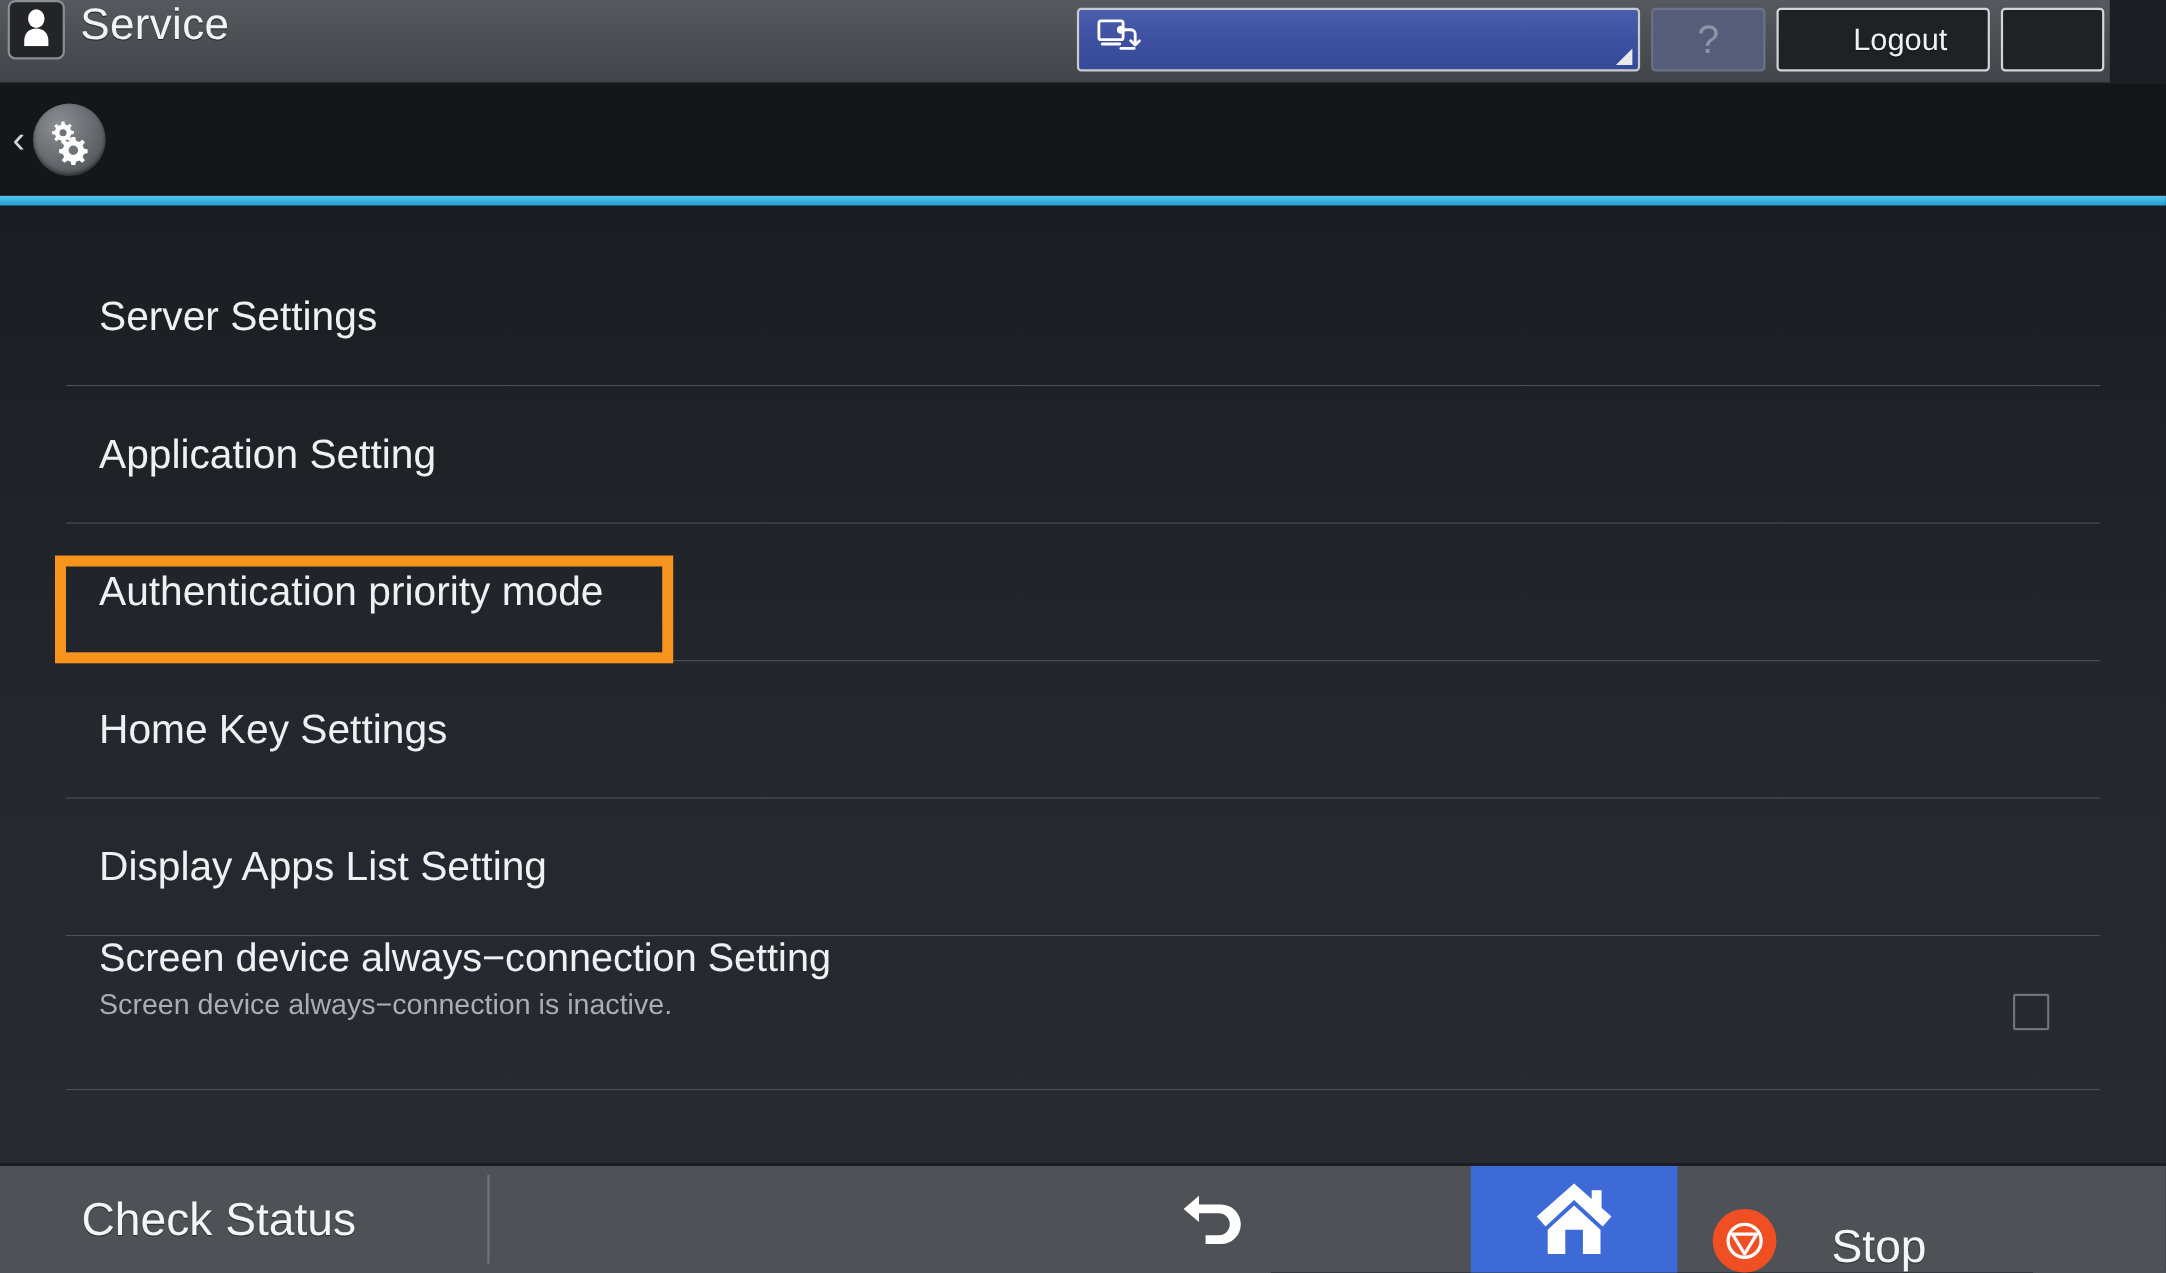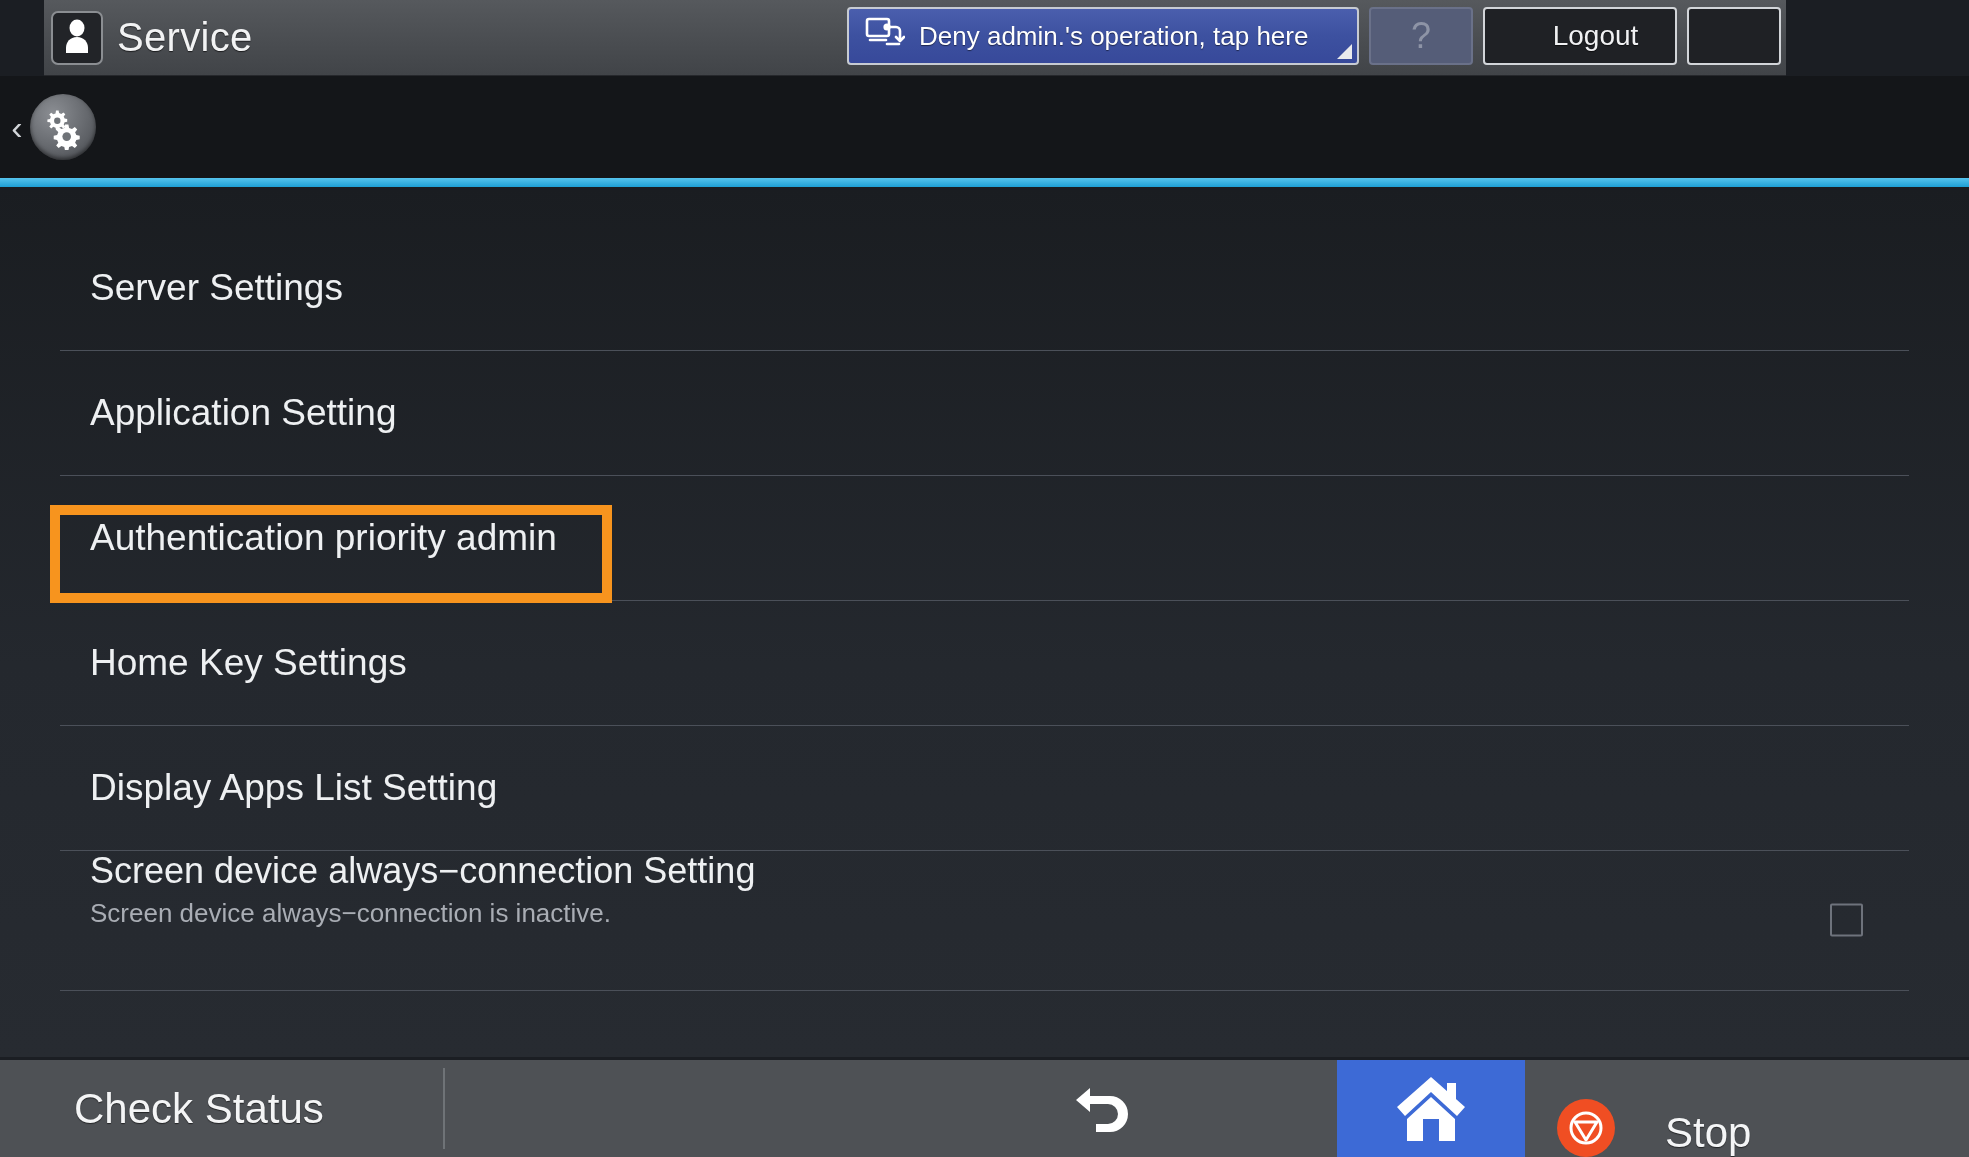--- a/index.html
+++ b/index.html
@@ -6,24 +6,24 @@
   html, body {
     width: 1969px; height: 1157px;
     background: #1b1e23;
     font-family: "Liberation Sans", sans-serif;
     overflow: hidden;
   }
   #app { position: relative; width: 1969px; height: 1157px; background: #1b1e23; }
 
   
   .topbar {
-    position: absolute; left: 0; top: 0; width: 1742px; height: 76px;
+    position: absolute; left: 0; top: 0; width: 1918px; height: 76px;
     background: linear-gradient(#56595d, #4a4d51 55%, #414448);
     border-bottom: 1px solid #26282c;
-    display: flex; align-items: center; margin-left: 44px;
+    display: flex; align-items: flex-start;
   }
   .user-badge {
     width: 52px; height: 54px; margin-left: 7px;
     background: #222428; border: 2px solid #8b8e92; border-radius: 7px;
     display: flex; align-items: center; justify-content: center; flex: none;
   }
   .user-badge svg { width: 30px; height: 34px; }
   .app-title {
     color: #f2f3f4; font-size: 40px; margin-left: 14px;
     letter-spacing: .3px; white-space: nowrap;
@@ -194,21 +194,20 @@
         <span>
           <svg width="40" height="36" viewBox="0 0 40 36" xmlns="http://www.w3.org/2000/svg">
             <rect x="2" y="3" width="22" height="17" rx="2" fill="none" stroke="#ffffff" stroke-width="2.6"></rect>
             <line x1="5" y1="24" x2="21" y2="24" stroke="#ffffff" stroke-width="2.6" stroke-linecap="round"></line>
             <circle cx="22" cy="11" r="3.6" fill="#ffffff"></circle>
             <path d="M25 11h6a4 4 0 0 1 4 4v10" fill="none" stroke="#ffffff" stroke-width="2.6"></path>
             <path d="M35 25l-4-4M35 25l4-4" fill="none" stroke="#ffffff" stroke-width="2.6" stroke-linecap="round"></path>
             <path d="M22 28h12" stroke="#ffffff" stroke-width="2.6" stroke-linecap="round"></path>
           </svg>
         </span>
-        <span class="nb-label">Deny admin.'s operation, tap here</span>
         <span class="notice-corner"></span>
       </div>
 
       <div class="help-btn">
         <span>?</span>
       </div>
 
       <div class="logout-btn">
         <span>Logout</span>
       </div>
@@ -243,21 +242,21 @@
 
       <div class="row">
         <span class="row-title">Server Settings</span>
       </div>
 
       <div class="row">
         <span class="row-title">Application Setting</span>
       </div>
 
       <div class="row">
-        <span class="row-title">Authentication priority admin</span>
+        <span class="row-title">Authentication priority mode</span>
       </div>
 
       <div class="row">
         <span class="row-title">Home Key Settings</span>
       </div>
 
       <div class="row">
         <span class="row-title">Display Apps List Setting</span>
       </div>
 

